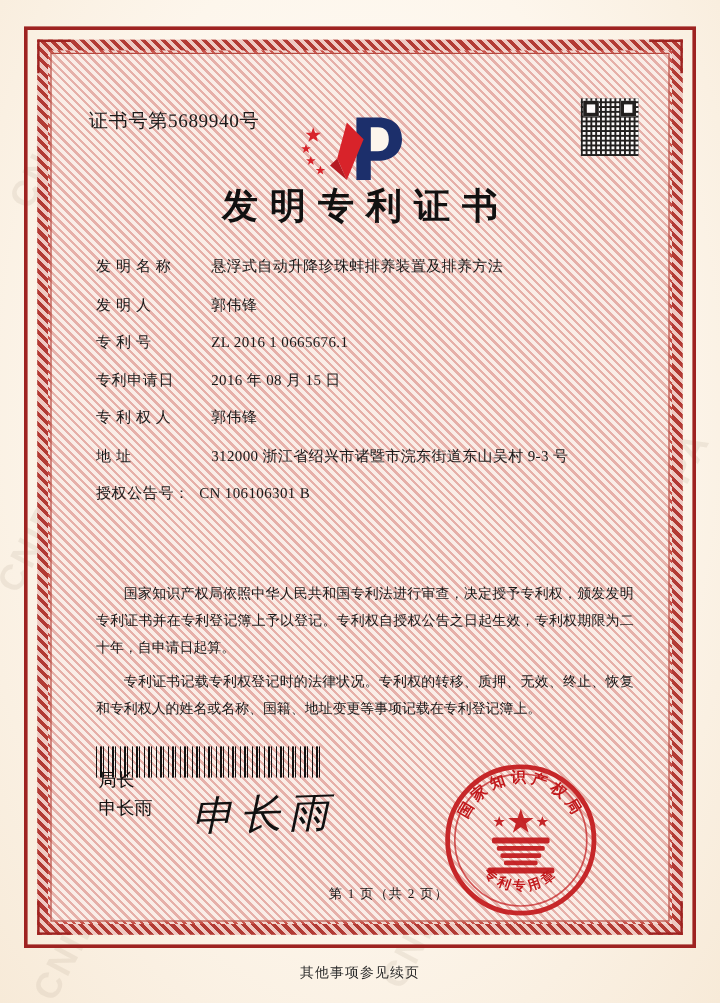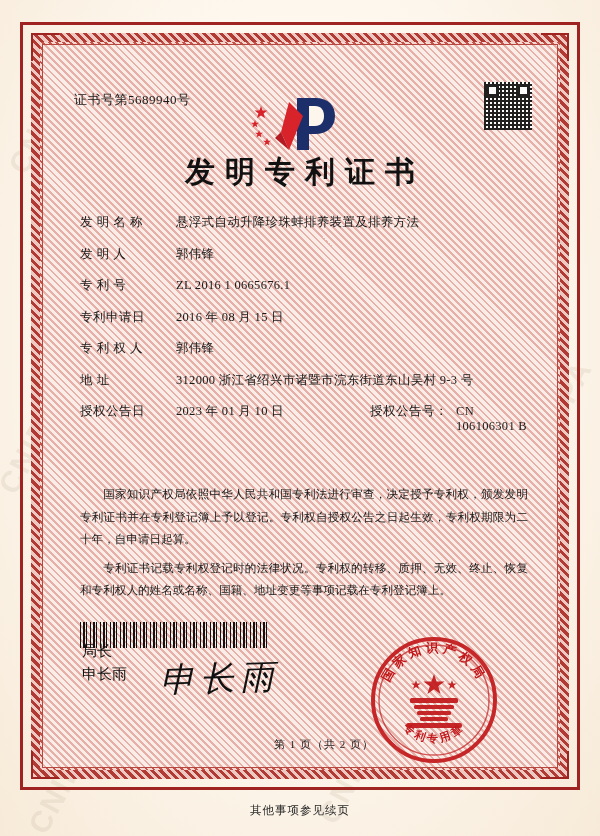--- a/index.html
+++ b/index.html
@@ -97,21 +97,21 @@
     bottom: 68px;
     z-index: 6;
     padding: 0;
     box-sizing: border-box;
   }
 
   .cert-no {
     position: absolute;
     left: 32px;
     top: 47px;
-    font-size: 13px;
+    font-size: 16px;
     color: #1a1a1a;
     letter-spacing: 0.5px;
   }
 
   .qr {
     position: absolute;
     right: 26px;
     top: 38px;
     width: 48px;
     height: 48px;
@@ -340,24 +340,20 @@
         <div class="field-label">专 利 权 人</div>
         <div class="field-value">郭伟锋</div>
       </div>
 
       <div class="field-row">
         <div class="field-label">地        址</div>
         <div class="field-value">312000 浙江省绍兴市诸暨市浣东街道东山吴村 9-3 号</div>
       </div>
 
       <div class="field-row-dual">
-        <div class="dual-left">
-          <div class="field-label">授权公告日</div>
-          <div class="field-value">2023 年 01 月 10 日</div>
-        </div>
         <div class="dual-right">
           <div class="field-label">授权公告号：</div>
           <div class="field-value">CN 106106301 B</div>
         </div>
       </div>
 
     </div>
 
     <div class="paragraphs">
       <p>国家知识产权局依照中华人民共和国专利法进行审查，决定授予专利权，颁发发明专利证书并在专利登记簿上予以登记。专利权自授权公告之日起生效，专利权期限为二十年，自申请日起算。</p>

